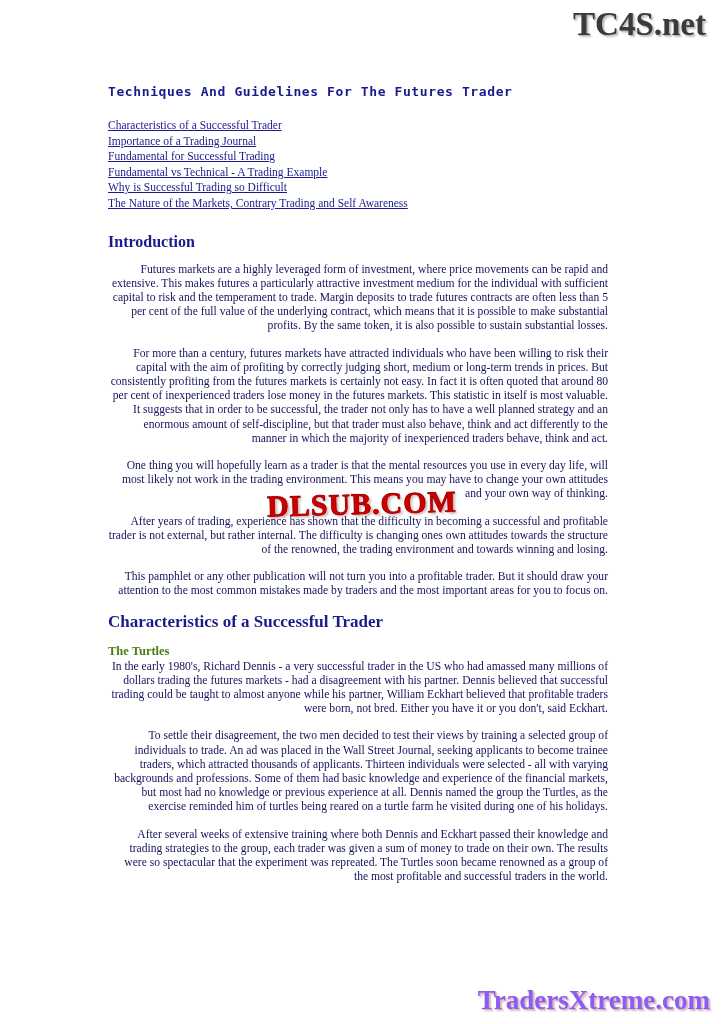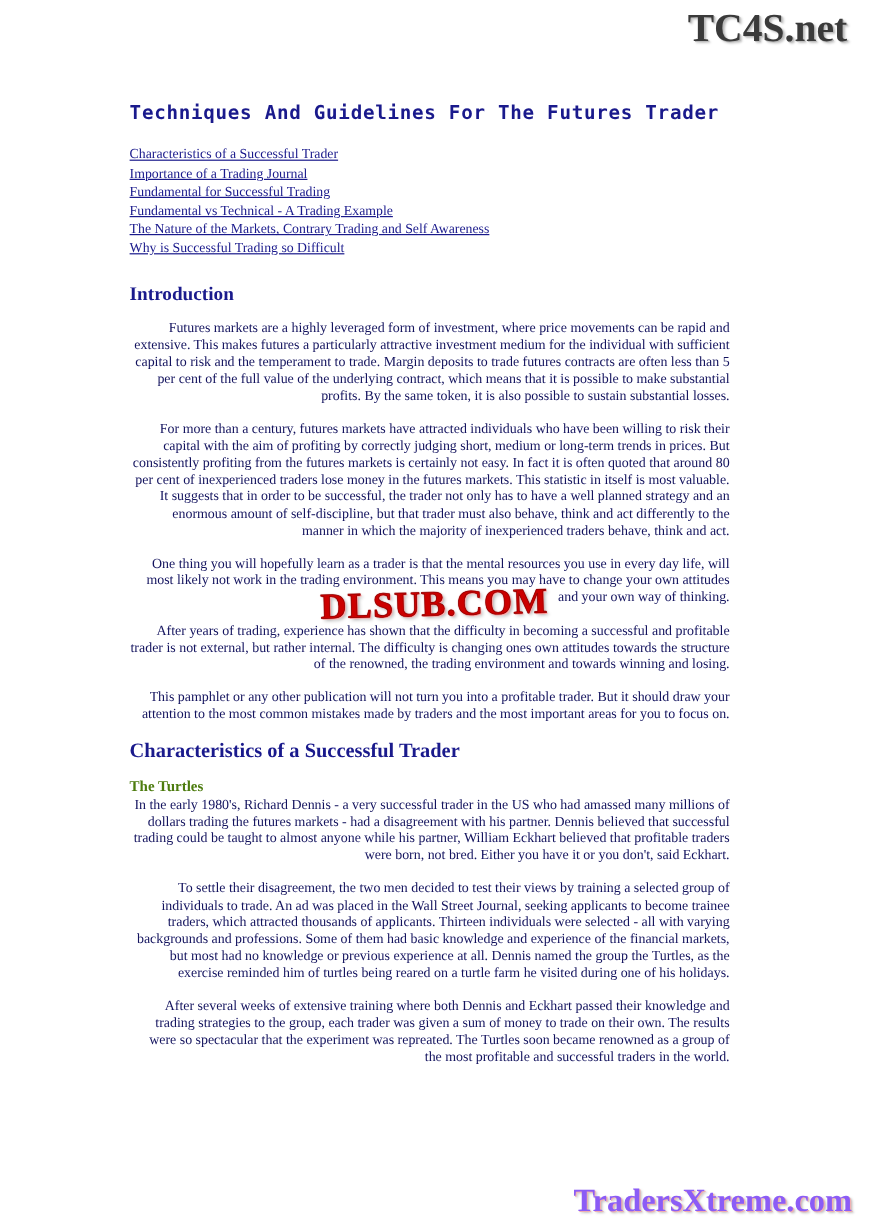--- a/index.html
+++ b/index.html
@@ -45,21 +45,21 @@
     text-shadow: 1px 1px 0 #f0b0b0, 2px 2px 2px rgba(0,0,0,0.25);
   }
   .content {
     position: absolute;
     left: 108px;
     top: 84px;
     width: 500px;
   }
   h1.doc-title {
     font-family: "DejaVu Sans Mono", monospace;
-    font-size: 16px;
+    font-size: 13px;
     font-weight: bold;
     color: #1a1a8c;
     margin: 0 0 18px 0;
     letter-spacing: 0.6px;
   }
   .toc {
     margin: 0 0 22px 0;
     padding: 0;
     list-style: none;
   }
@@ -129,22 +129,22 @@
 
   <div class="content">
 
     <h1 class="doc-title">Techniques And Guidelines For The Futures Trader</h1>
 
     <ul class="toc">
       <li><a href="#">Characteristics of a Successful Trader</a></li>
       <li><a href="#">Importance of a Trading Journal</a></li>
       <li><a href="#">Fundamental for Successful Trading</a></li>
       <li><a href="#">Fundamental vs Technical - A Trading Example</a></li>
+      <li><a href="#">Why is Successful Trading so Difficult</a></li>
       <li><a href="#">The Nature of the Markets, Contrary Trading and Self Awareness</a></li>
-      <li><a href="#">Why is Successful Trading so Difficult</a></li>
     </ul>
 
     <h2 class="section">Introduction</h2>
 
     <p class="para">Futures markets are a highly leveraged form of investment, where price movements can be rapid and extensive.  This makes futures a particularly attractive investment medium for the individual with sufficient capital to risk and the temperament to trade.  Margin deposits to trade futures contracts are often less than 5 per cent of the full value of the underlying contract, which means that it is possible to make substantial profits.  By the same token, it is also possible to sustain substantial losses.</p>
     <p class="para">For more than a century, futures markets have attracted individuals who have been willing to risk their capital with the aim of profiting by correctly judging short, medium or long-term trends in prices.  But consistently profiting from the futures markets is certainly not easy.  In fact it is often quoted that around 80 per cent of inexperienced traders lose money in the futures markets.  This statistic in itself is most valuable.  It suggests that in order to be successful, the trader not only has to have a well planned strategy and an enormous amount of self-discipline, but that trader must also behave, think and act differently to the manner in which the majority of inexperienced traders behave, think and act.</p>
     <p class="para">One thing you will hopefully learn as a trader is that the mental resources you use in every day life, will most likely not work in the trading environment.  This means you may have to change your own attitudes and your own way of thinking.</p>
     <p class="para">After years of trading, experience has shown that the difficulty in becoming a successful and profitable trader is not external, but rather internal.  The difficulty is changing ones own attitudes towards the structure of the renowned,  the trading environment and towards winning and losing.</p>
     <p class="para">This pamphlet or any other publication will not turn you into a profitable trader.  But it should draw your attention to the most common mistakes made by traders and the most important areas for you to focus on.</p>
 

